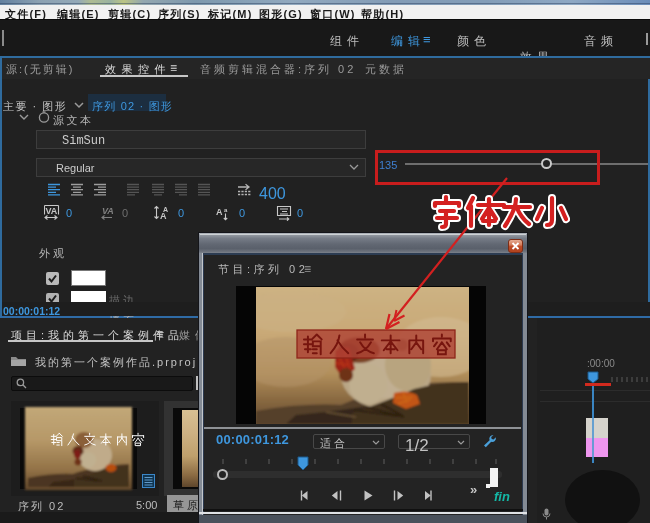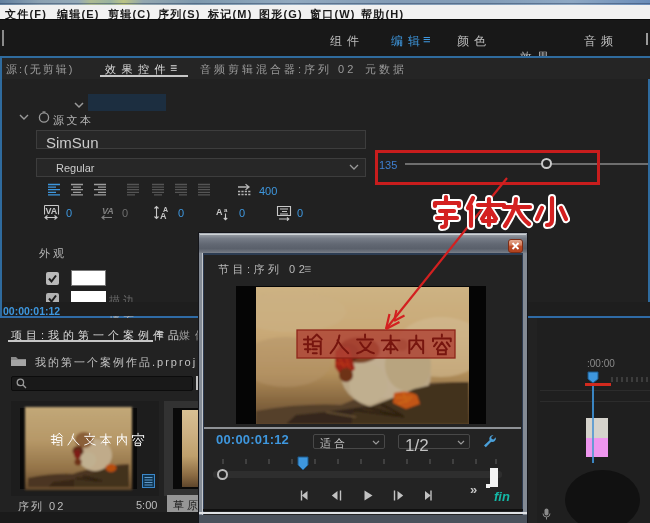--- a/index.html
+++ b/index.html
@@ -52,35 +52,39 @@
   <div class="abs" style="left:0;top:62px;width:610px;height:12px;font-size:11px;color:#9b9b9b;padding-left:16px;">
     <span class="txt" style="left:6px;top:0;letter-spacing:2px;">源:(无剪辑)</span>
     <span class="txt" style="left:105px;top:0;color:#dcdcdc;letter-spacing:5.5px;">效果控件</span>
     <span class="txt" style="left:170px;top:-1px;color:#dcdcdc;font-size:12px;">≡</span>
     <span class="txt" style="left:200px;top:0;letter-spacing:3px;">音频剪辑混合器:序列 02</span>
     <span class="txt" style="left:365px;top:0;letter-spacing:3px;">元数据</span>
   </div>
   <div class="abs" style="left:100px;top:75px;width:88px;height:2px;background:#c6c6c6;"></div>
 
   <div class="abs" style="left:88px;top:94px;width:78px;height:17px;background:#1c2e40;"></div>
+  <div class="abs" style="left:0;top:99px;width:400px;height:12px;font-size:11px;color:#c2c2c2;">
+    <span class="txt" style="left:3px;top:0;letter-spacing:1.5px;">主要 · 图形</span>
+    <span class="txt" style="left:92px;top:0;color:#3e97de;letter-spacing:1.2px;">序列 02 · 图形</span>
+  </div>
   <svg class="abs" style="left:73px;top:101px;" width="12" height="8" viewBox="0 0 12 8">
       <path d="M2 2l4 4 4-4" stroke="#9a9a9a" stroke-width="1.5" fill="none"></path>
     </svg>
 
   <svg class="abs" style="left:19px;top:114px;" width="10" height="7" viewBox="0 0 10 7">
       <path d="M1 1l4 4 4-4" stroke="#9a9a9a" stroke-width="1.4" fill="none"></path>
     </svg>
   <svg class="abs" style="left:38px;top:111px;" width="12" height="12" viewBox="0 0 12 12">
       <circle cx="6" cy="6.5" r="4.6" stroke="#9a9a9a" stroke-width="1.3" fill="none"></circle>
       <path d="M4.5 1h3" stroke="#9a9a9a" stroke-width="1.3"></path>
     </svg>
   <span class="txt" style="left:53px;top:113px;font-size:11px;color:#b5b5b5;letter-spacing:2.5px;">源文本</span>
 
   <div class="abs" style="left:36px;top:130px;width:330px;height:19px;background:#272727;border:1px solid #3d3d3d;box-sizing:border-box;"></div>
-  <span class="txt" style="left:46px;top:134px;font-size:15px;color:#cccccc;">SimSun</span>
+  <span class="txt" style="left:62px;top:134px;font-size:12px;color:#cccccc;font-family:Liberation Mono, monospace;">SimSun</span>
 
   <div class="abs" style="left:36px;top:158px;width:330px;height:19px;background:#272727;border:1px solid #3d3d3d;box-sizing:border-box;"></div>
   <span class="txt" style="left:46px;top:162px;font-size:11px;color:#cccccc;padding-left:10px;">Regular</span>
   <svg class="abs" style="left:349px;top:164px;" width="10" height="7" viewBox="0 0 10 7">
       <path d="M1 1l4 4 4-4" stroke="#9a9a9a" stroke-width="1.3" fill="none"></path>
     </svg>
 
   <span class="txt" style="left:379px;top:159px;font-size:11px;color:#3e7fd0;">135</span>
   <div class="abs" style="left:405px;top:163px;width:243px;height:2px;background:#6e6e6e;"></div>
   <div class="abs" style="left:541px;top:158px;width:11px;height:11px;border:2px solid #cacaca;border-radius:50%;background:#232323;box-sizing:border-box;"></div>
@@ -105,21 +109,21 @@
         <path d="M129 1.5h12M129 4.1h12M129 6.7h12M129 9.3h12M133 11.9h8"></path>
       </g>
     <g stroke="#555555" stroke-width="1.3">
         <path d="M152 1.5h12M152 4.1h12M152 6.7h12M152 9.3h12M152 11.9h12"></path>
       </g>
     <g stroke="#b5b5b5" stroke-width="1.3">
         <path d="M192 4h11M199.5 1.2l3.5 2.8-3.5 2.8"></path>
         <path d="M192 8.5h2.2M195.4 8.5h2.2M198.8 8.5h2.2M202.2 8.5h2.2M192 11.5h2.2M195.4 11.5h2.2M198.8 11.5h2.2M202.2 11.5h2.2" stroke-width="1.7"></path>
       </g>
   </svg>
-  <span class="txt" style="left:259px;top:185px;font-size:11px;color:#3e97de;">400</span>
+  <span class="txt" style="left:259px;top:185px;font-size:16px;color:#3e97de;">400</span>
 
   <svg class="abs" style="left:44px;top:205px;" width="260" height="16" viewBox="0 0 260 16">
     <g fill="#c8c8c8" font-family="Liberation Sans" font-size="9" font-weight="bold">
       <text x="1.5" y="8.5">VA</text>
       <text x="58" y="8.5" font-style="italic" fill="#808080">VA</text>
       <text x="116" y="14">A</text>
       <text x="119" y="7" font-size="7">A</text>
       <text x="172" y="10">A</text>
       <text x="180" y="7" font-size="6">a</text>
     </g>

